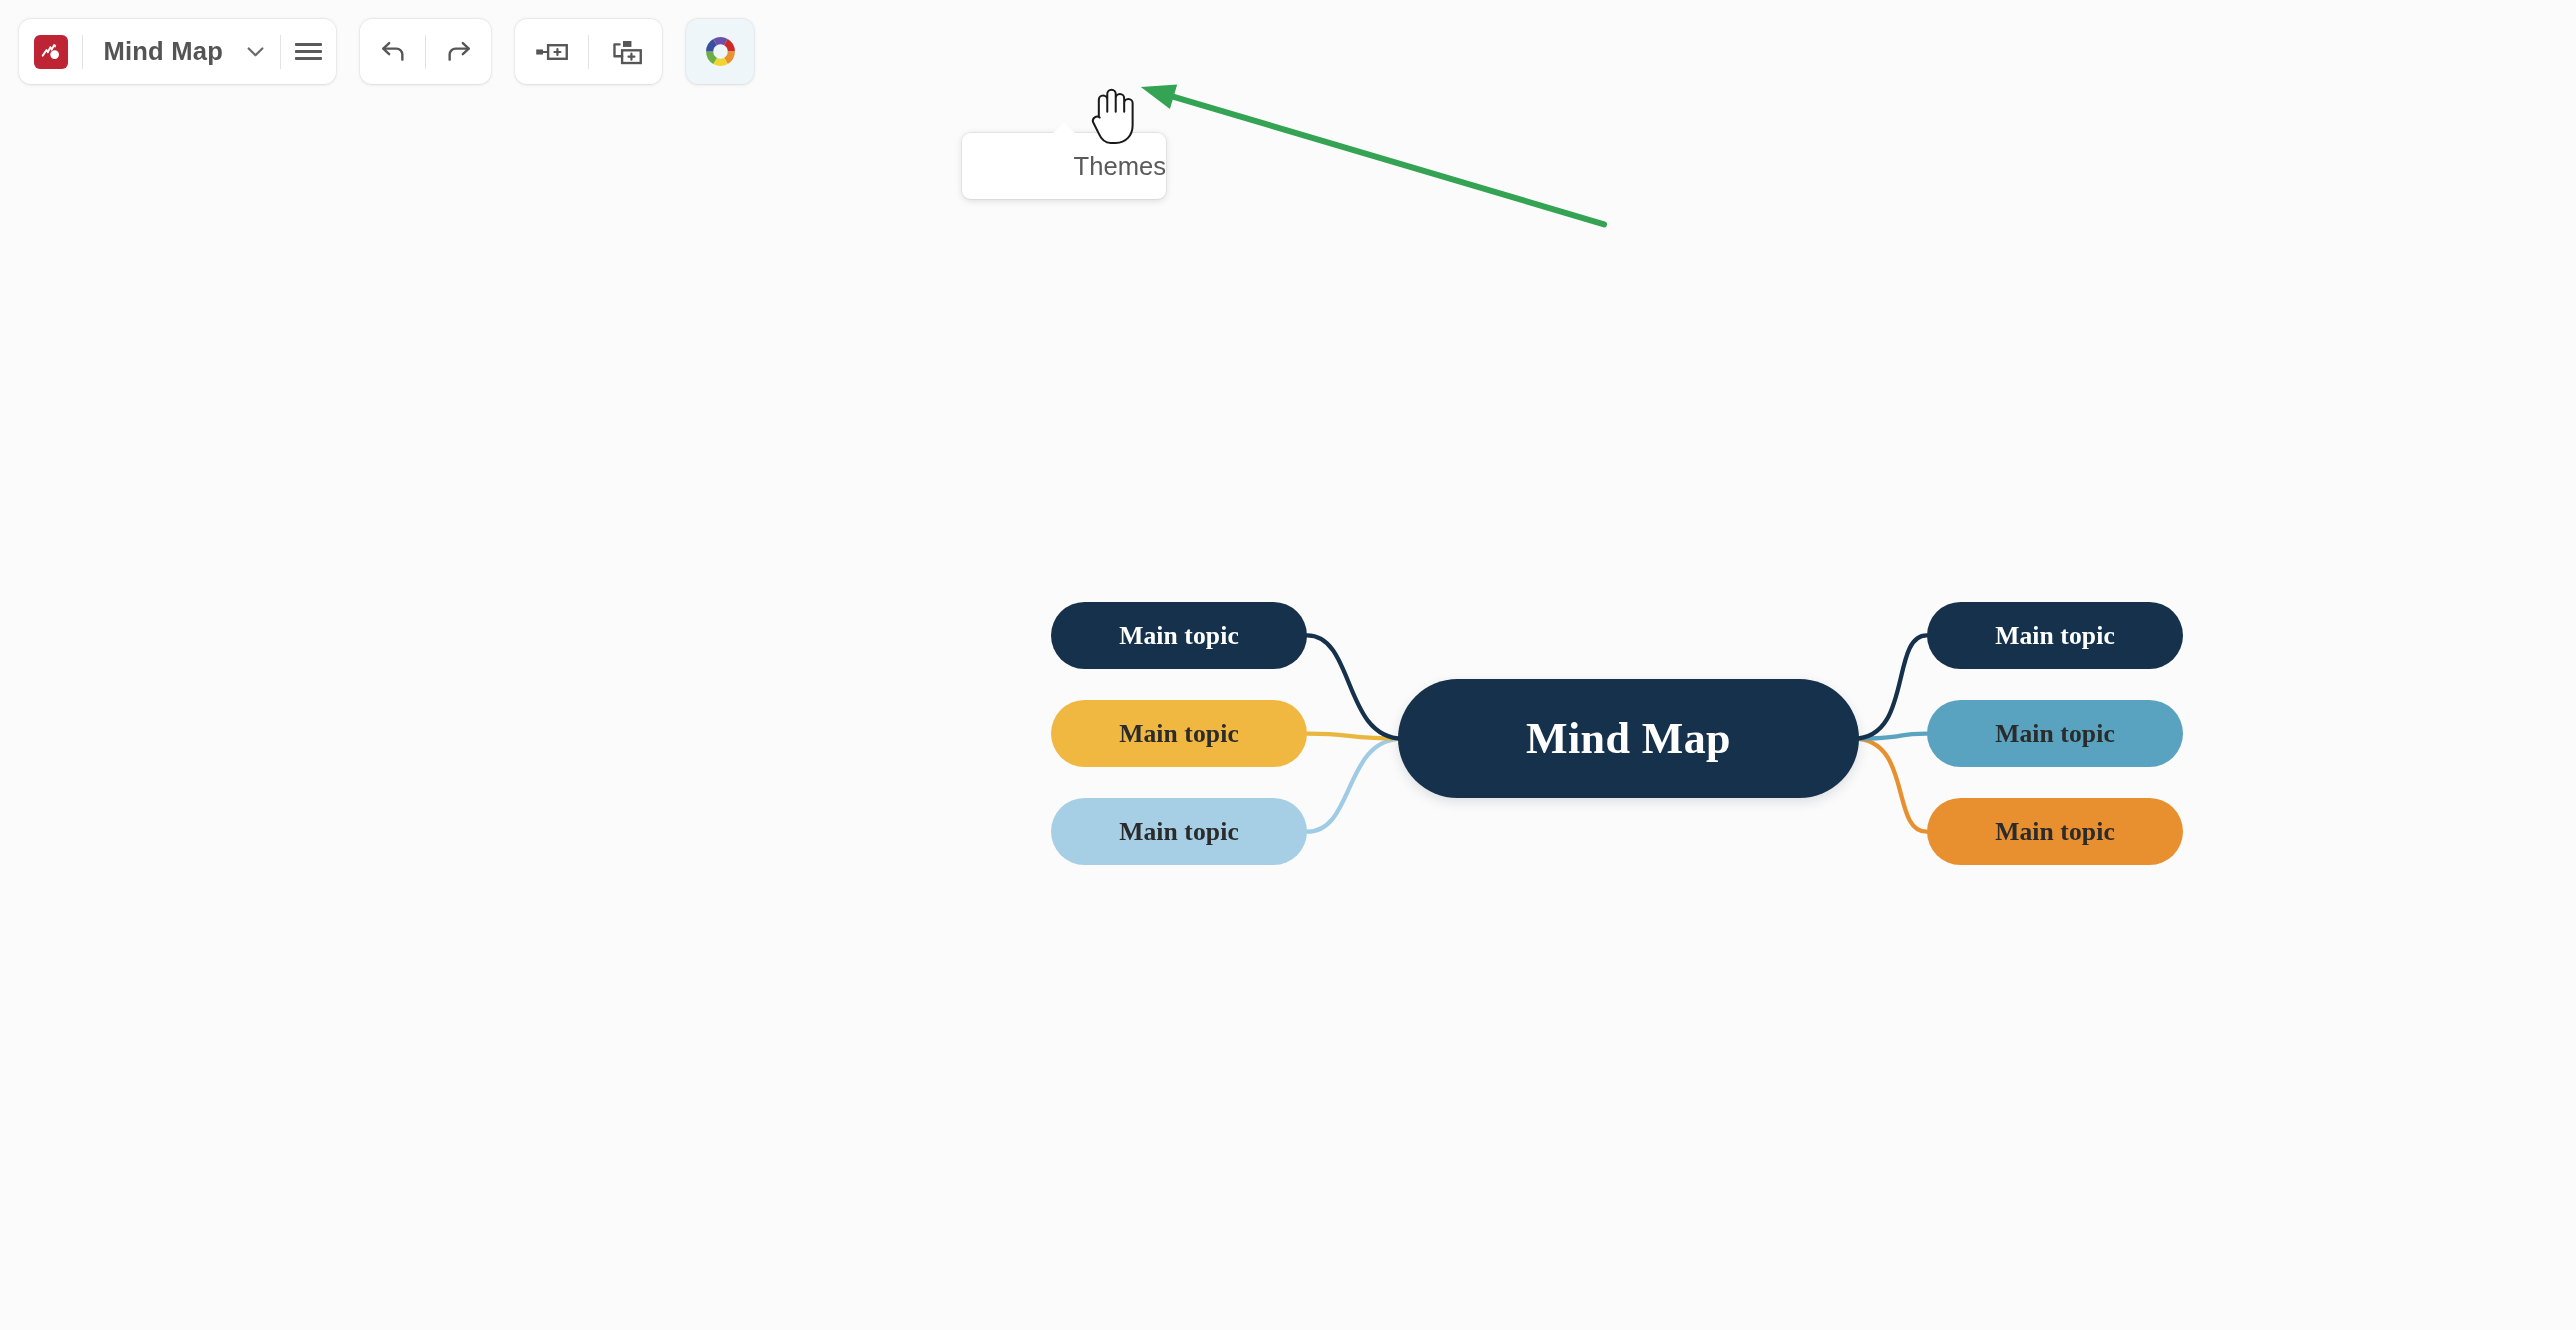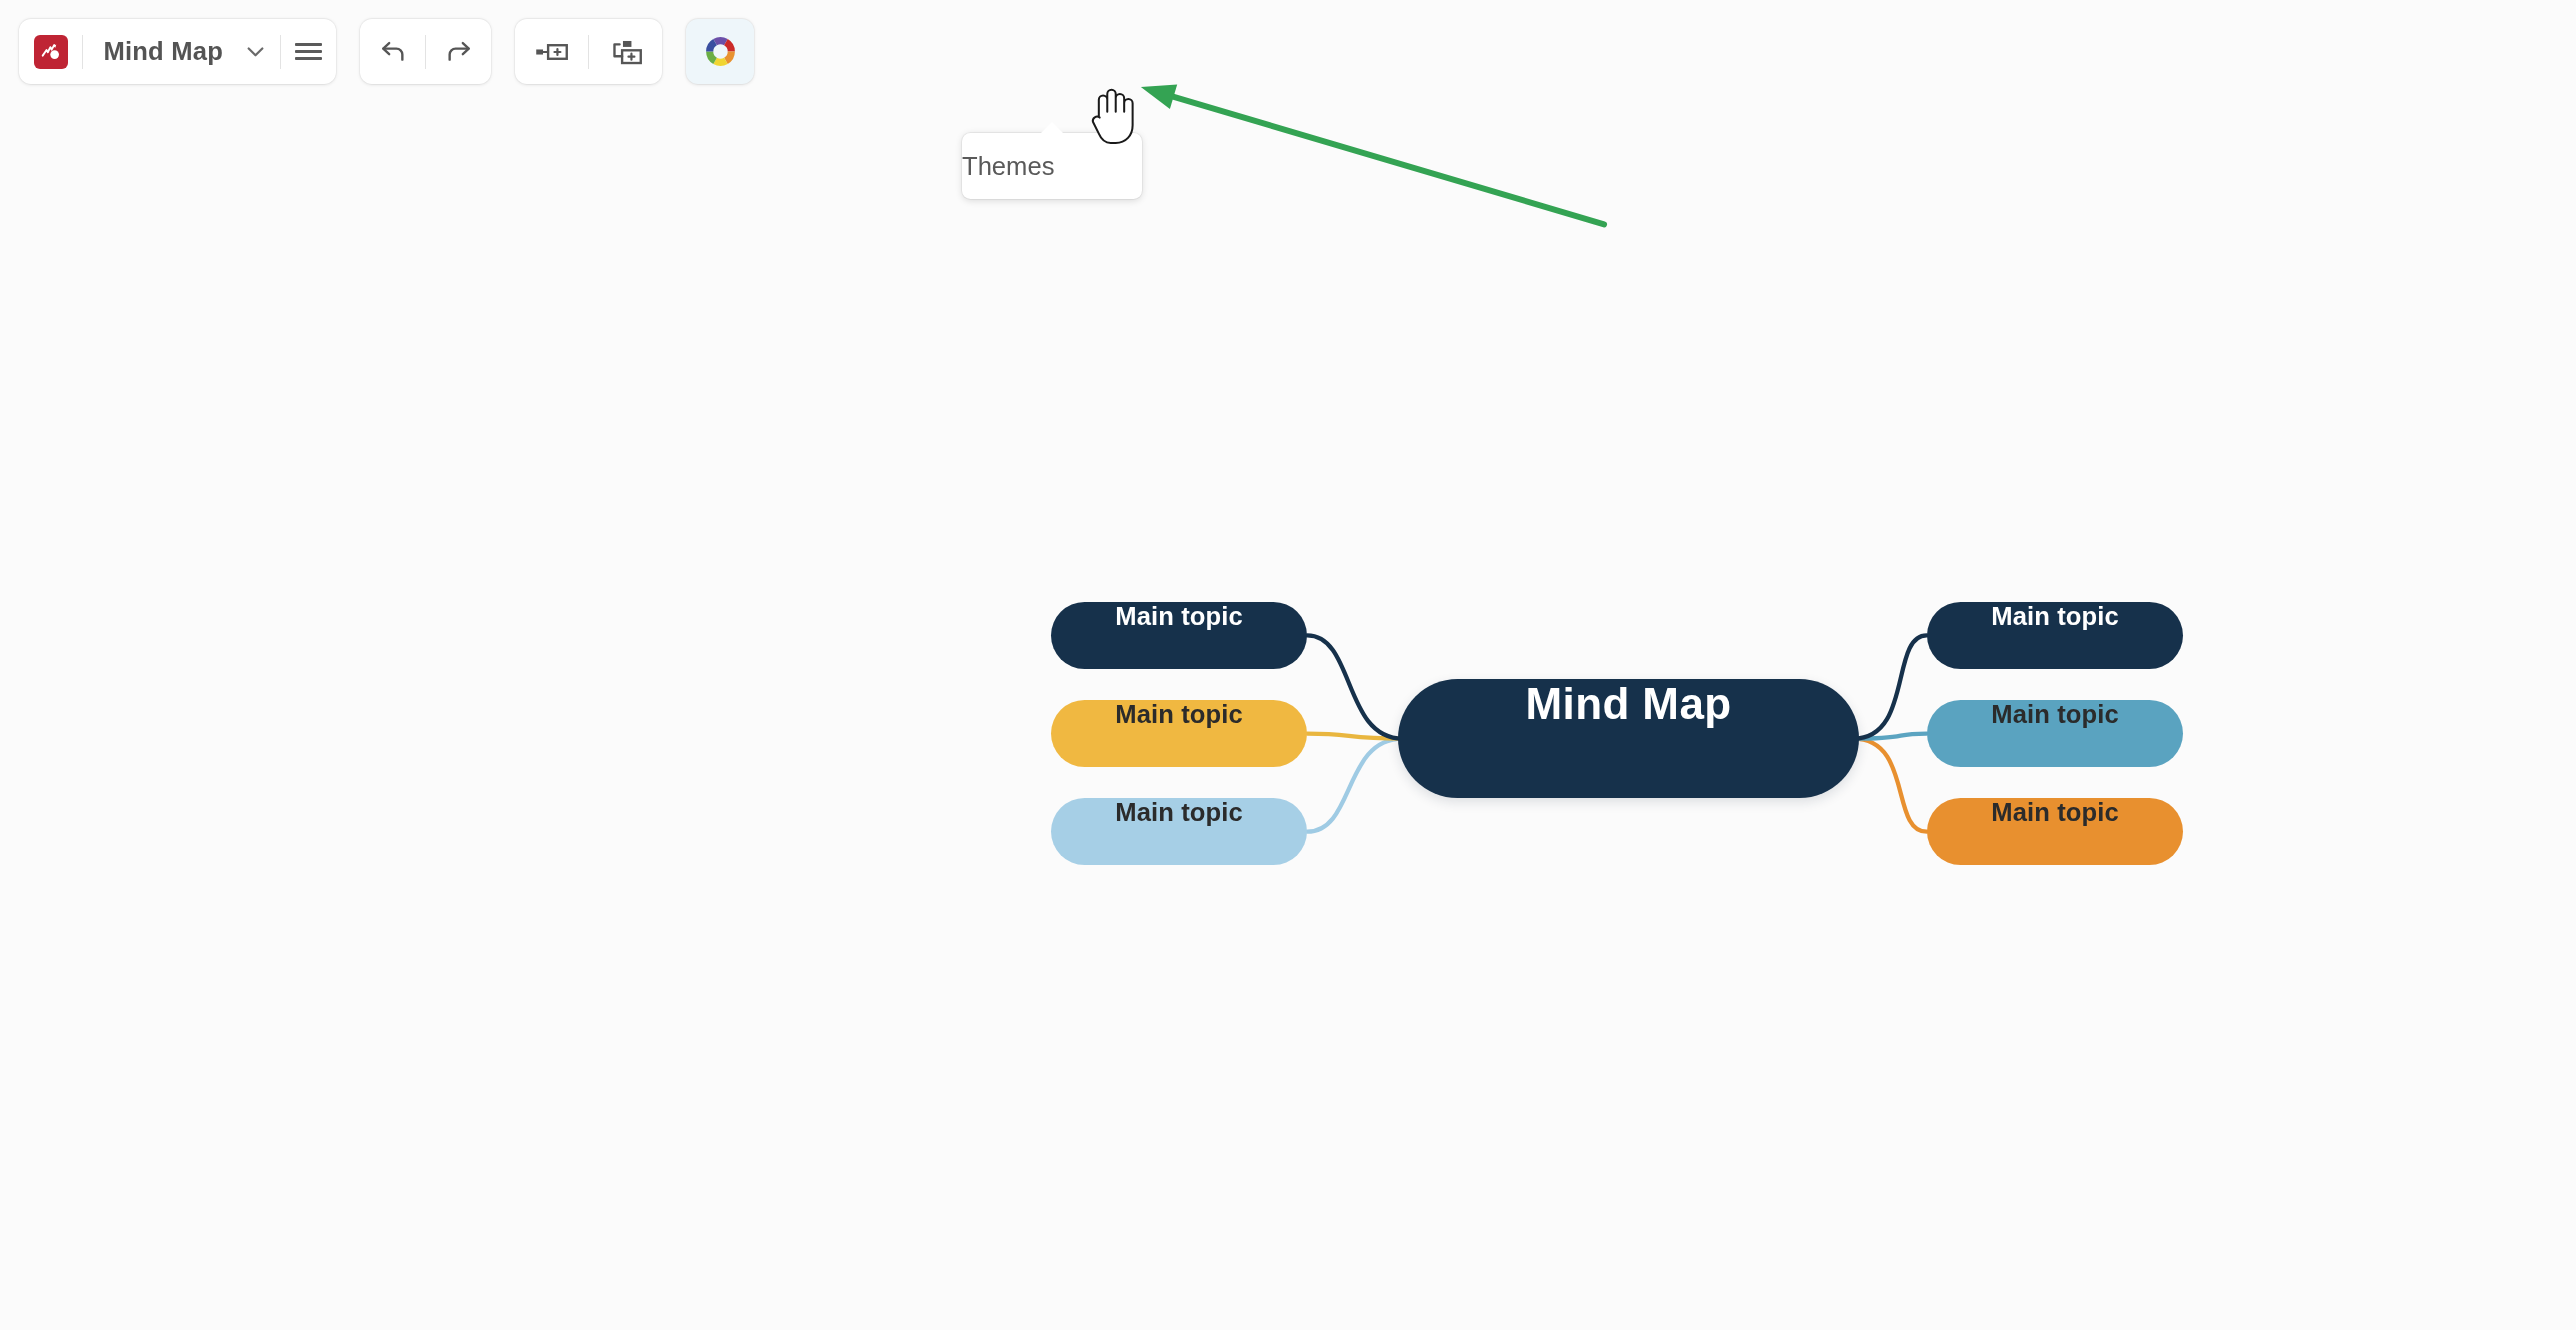--- a/index.html
+++ b/index.html
@@ -98,28 +98,28 @@
     justify-content: center;
     position: relative;
   }
   #group-themes .tb-btn { width: 68px; }
 
   
   .tooltip {
     position: absolute;
     left: 962px;
     top: 133px;
-    width: 180px;
+    width: 204px;
     height: 66px;
     background: #ffffff;
     border-radius: 8.5px;
     box-shadow: 0 1.7px 7.7px rgba(0,0,0,0.13), 0 0 0 0.9px rgba(0,0,0,0.05);
     display: flex;
     align-items: center;
-    justify-content: flex-start;
+    justify-content: flex-end;
     z-index: 30;
   }
   .tooltip-text {
     font-size: 25.6px;
     color: #5a5a5a;
     white-space: nowrap;
   }
   .tooltip-arrow {
     position: absolute;
     top: -11px;
@@ -161,25 +161,26 @@
   .mm-svg {
     position: absolute;
     left: 0; top: 0;
     width: 2576px;
     height: 1194px;
   }
 
   .node {
     position: absolute;
     display: flex;
-    align-items: flex-start;
+    align-items: center;
     justify-content: center;
     border-radius: 852px;
     cursor: pointer;
     user-select: none;
+    font-family: Liberation Serif, serif;
   }
   .node-label {
     font-size: 25.6px;
     font-weight: bold;
     white-space: nowrap;
     letter-spacing: 0.1px;
   }
   .node-central {
     border-radius: 60px;
     box-shadow: 0 4.3px 12px rgba(20,40,60,0.13);

